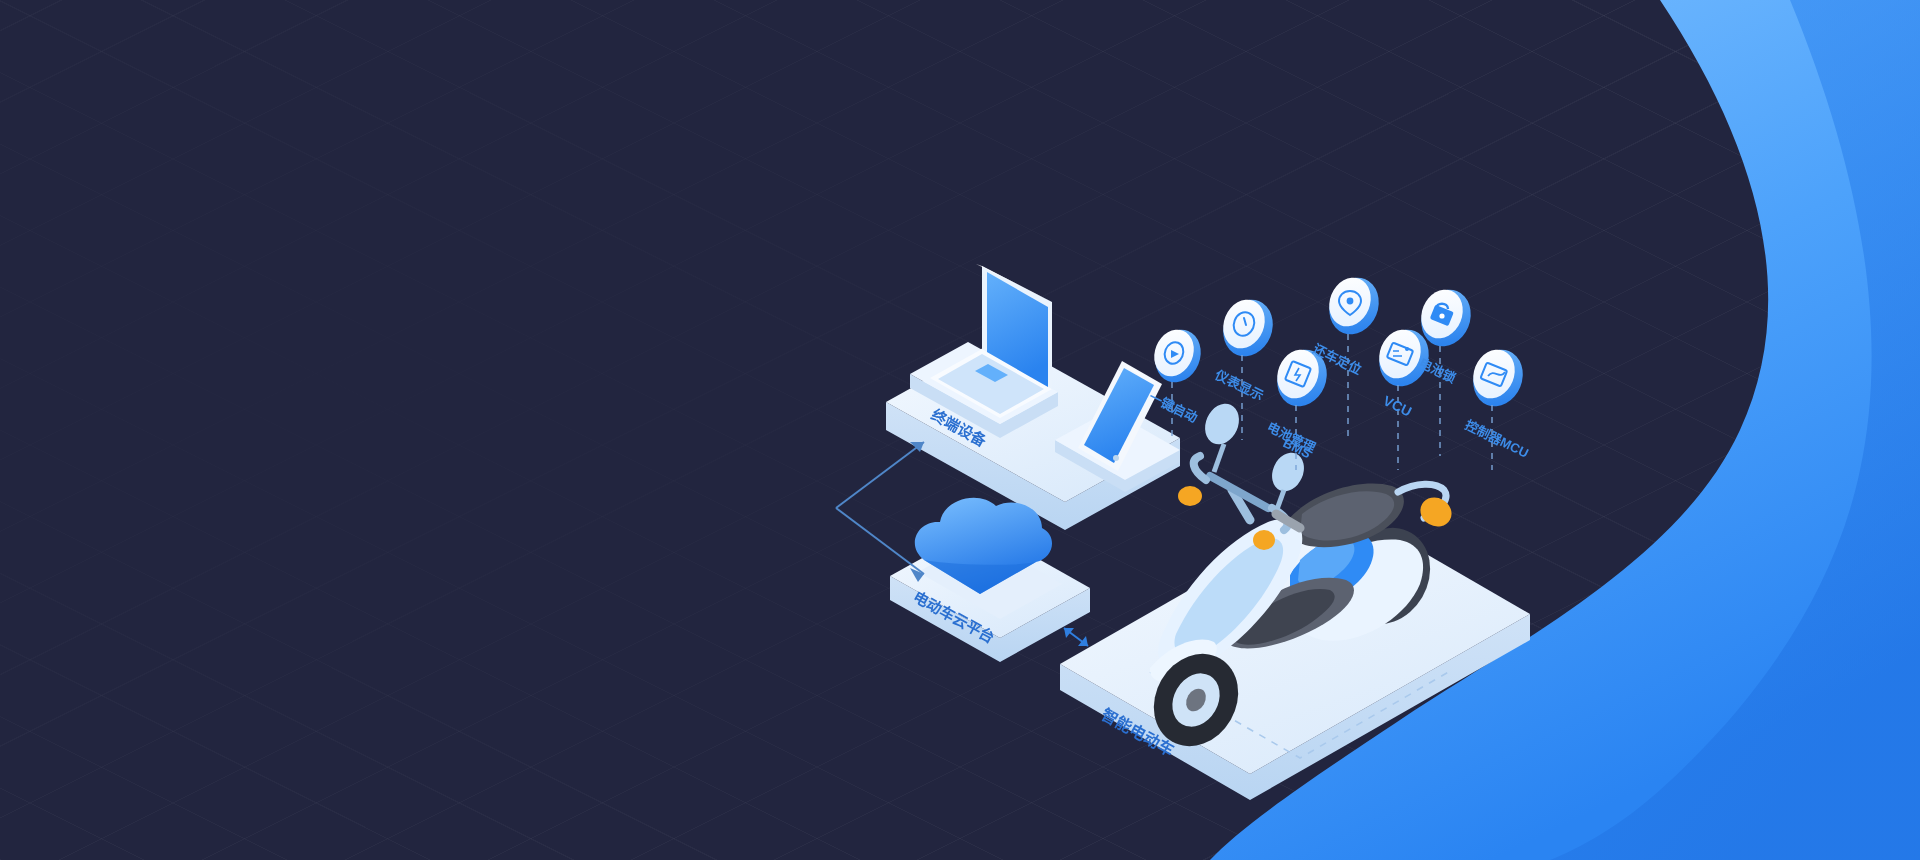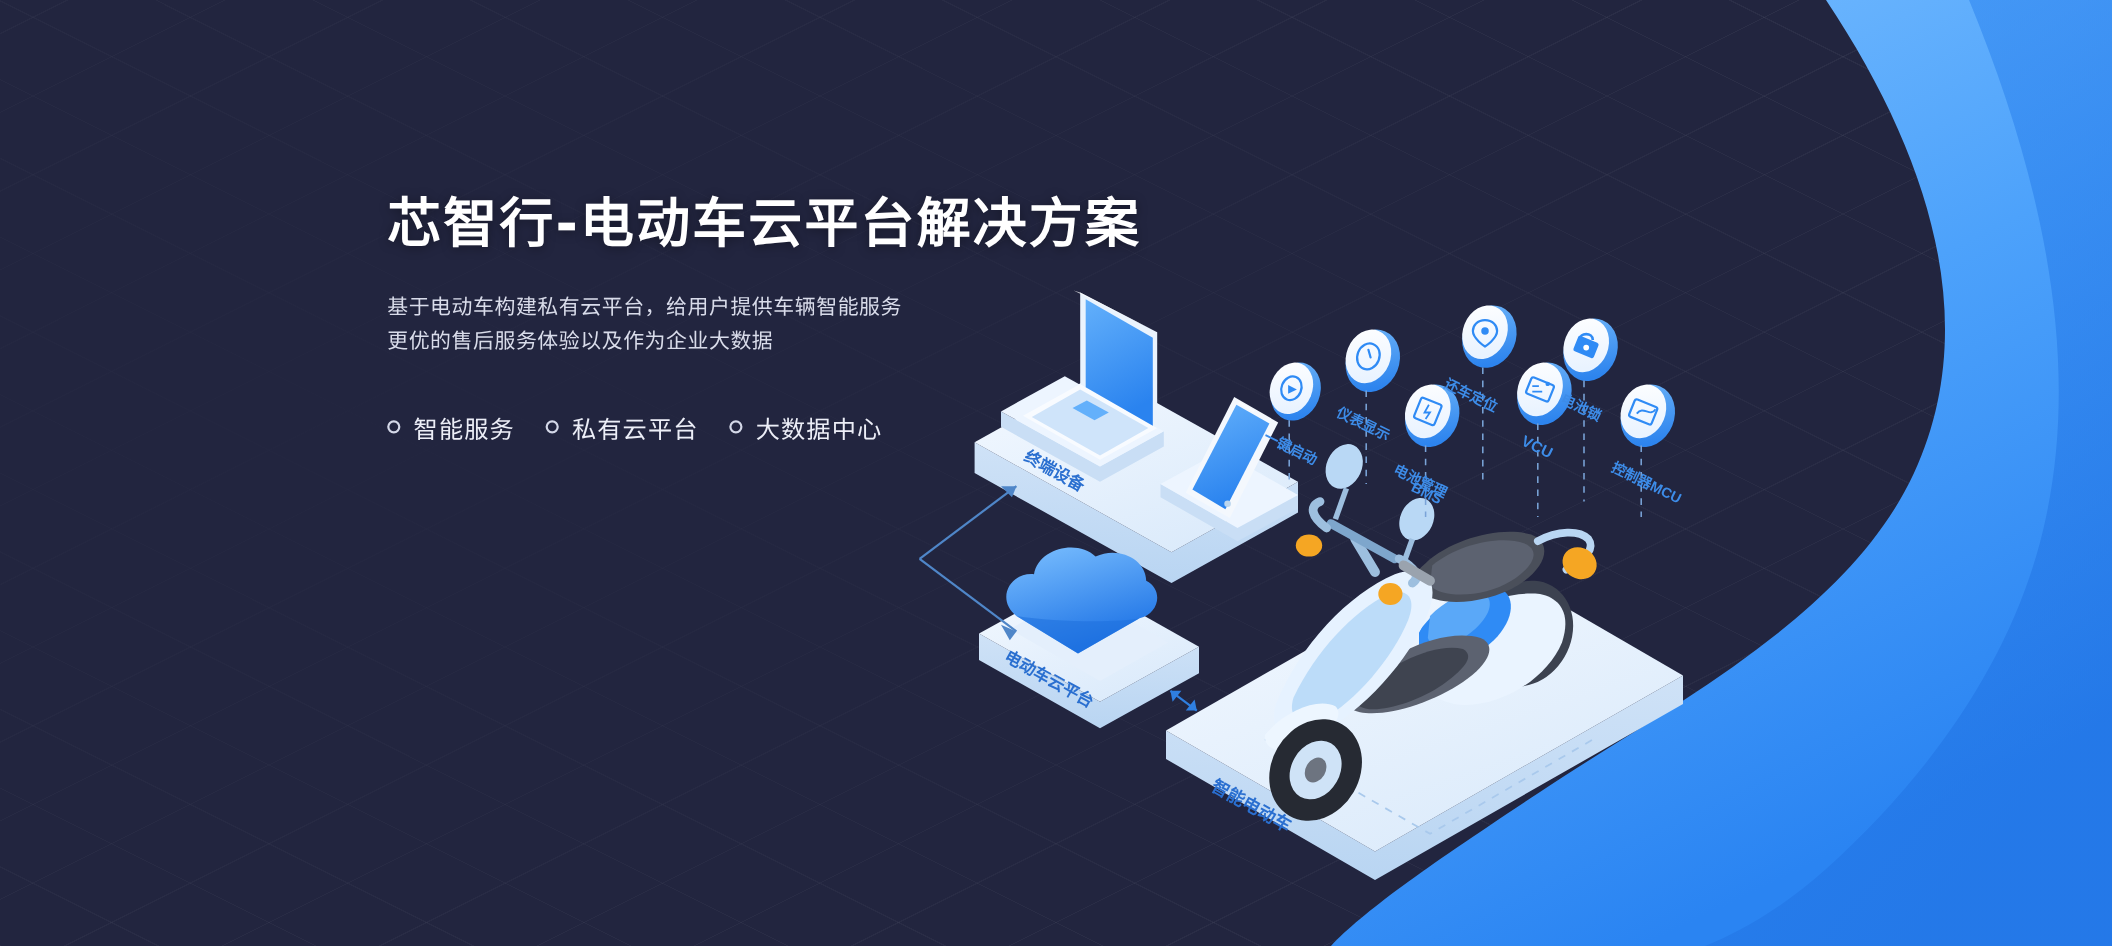--- a/index.html
+++ b/index.html
@@ -91,43 +91,20 @@
       </linearGradient>
       <linearGradient id="wv2" x1="0" y1="0" x2="0.5" y2="1">
         <stop offset="0" stop-color="#2f8bf5"></stop>
         <stop offset="1" stop-color="#1f6fe0"></stop>
       </linearGradient>
     </defs>
     <path d="M820,0 L560,0 C660,150 700,300 640,430 C580,560 420,640 300,720 C200,786 140,828 110,860 L820,860 Z" fill="url(#wv1)"></path>
     <path d="M820,0 L690,0 C760,170 790,330 760,470 C735,590 660,700 560,790 C520,826 480,848 450,860 L820,860 Z" fill="url(#wv2)" opacity="0.55"></path>
   </svg>
 
-  <div class="copy">
-    <h1 class="headline">芯智行-电动车云平台解决方案</h1>
-
-    <p class="subcopy">
-      <span>基于电动车构建私有云平台，给用户提供车辆智能服务</span>
-      <span>更优的售后服务体验以及作为企业大数据</span>
-    </p>
-
-    <ul class="bullets">
-      <li>
-        <i class="dot"></i>
-        <span>智能服务</span>
-      </li>
-      <li>
-        <i class="dot"></i>
-        <span>私有云平台</span>
-      </li>
-      <li>
-        <i class="dot"></i>
-        <span>大数据中心</span>
-      </li>
-    </ul>
-  </div>
 
   <svg class="scene" viewBox="0 0 1920 860">
     <defs>
       <linearGradient id="slabTop" x1="0" y1="0" x2="0.6" y2="1">
         <stop offset="0" stop-color="#f4f9ff"></stop>
         <stop offset="1" stop-color="#dcebfb"></stop>
       </linearGradient>
       <linearGradient id="slabSide" x1="0" y1="0" x2="0" y2="1">
         <stop offset="0" stop-color="#cfe2f7"></stop>
         <stop offset="1" stop-color="#b9d5f2"></stop>

